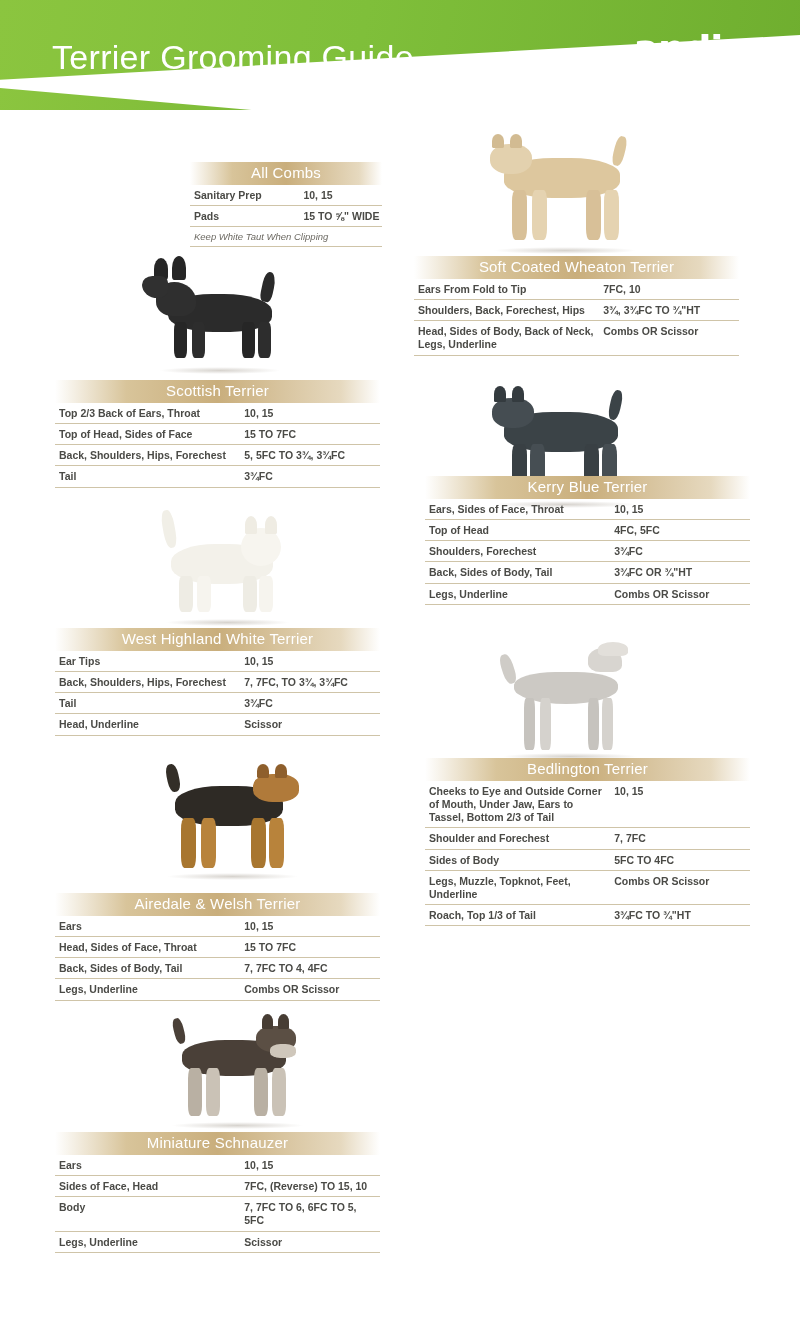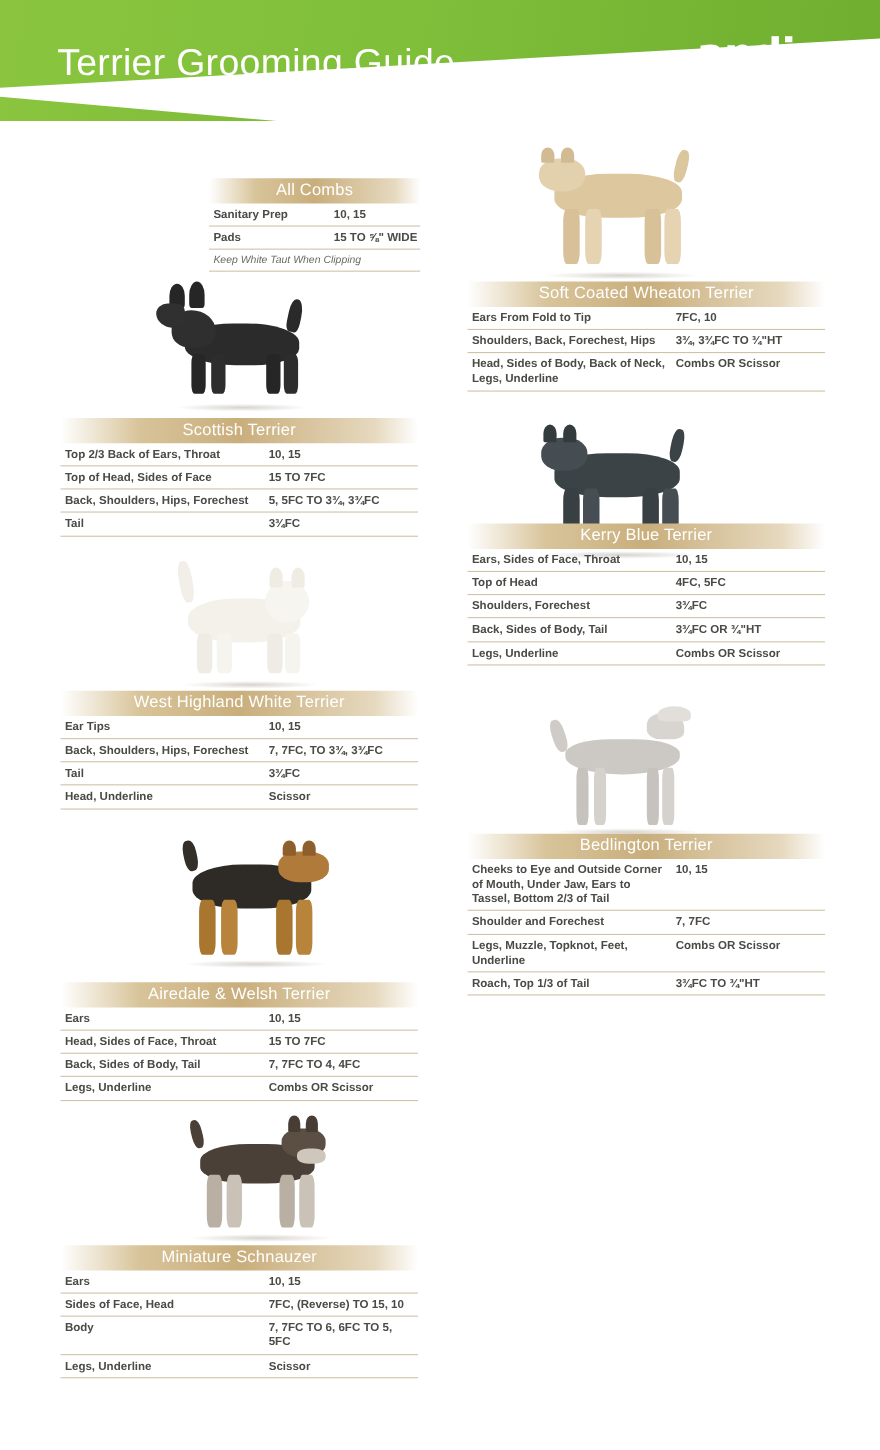--- a/index.html
+++ b/index.html
@@ -359,21 +359,21 @@
       <td class="val">7, 7FC TO 6, 6FC TO 5, 5FC</td>
     </tr>
     <tr>
       <td class="lbl">Legs, Underline</td>
       <td class="val">Scissor</td>
     </tr>
   </tbody>
     </table>
 </div>
 
-<div class="block" style="left:425px;top:256px;width:325px;">
+<div class="block" style="left:414px;top:256px;width:325px;">
   <div class="band">
     <div class="band-title">Soft Coated Wheaton Terrier</div>
   </div>
   <table class="rows">
     <tbody>
         <tr>
       <td class="lbl">Ears From Fold to Tip</td>
       <td class="val">7FC, 10</td>
     </tr>
     <tr>
@@ -426,20 +426,24 @@
     <tbody>
         <tr>
       <td class="lbl">Cheeks to Eye and Outside Corner of Mouth, Under Jaw, Ears to Tassel, Bottom 2/3 of Tail</td>
       <td class="val">10, 15</td>
     </tr>
     <tr>
       <td class="lbl">Shoulder and Forechest</td>
       <td class="val">7, 7FC</td>
     </tr>
     <tr>
+      <td class="lbl">Sides of Body</td>
+      <td class="val">5FC TO 4FC</td>
+    </tr>
+    <tr>
       <td class="lbl">Legs, Muzzle, Topknot, Feet, Underline</td>
       <td class="val">Combs OR Scissor</td>
     </tr>
     <tr>
       <td class="lbl">Roach, Top 1/3 of Tail</td>
       <td class="val">3¾FC TO ¾"HT</td>
     </tr>
   </tbody>
     </table>
 </div>

